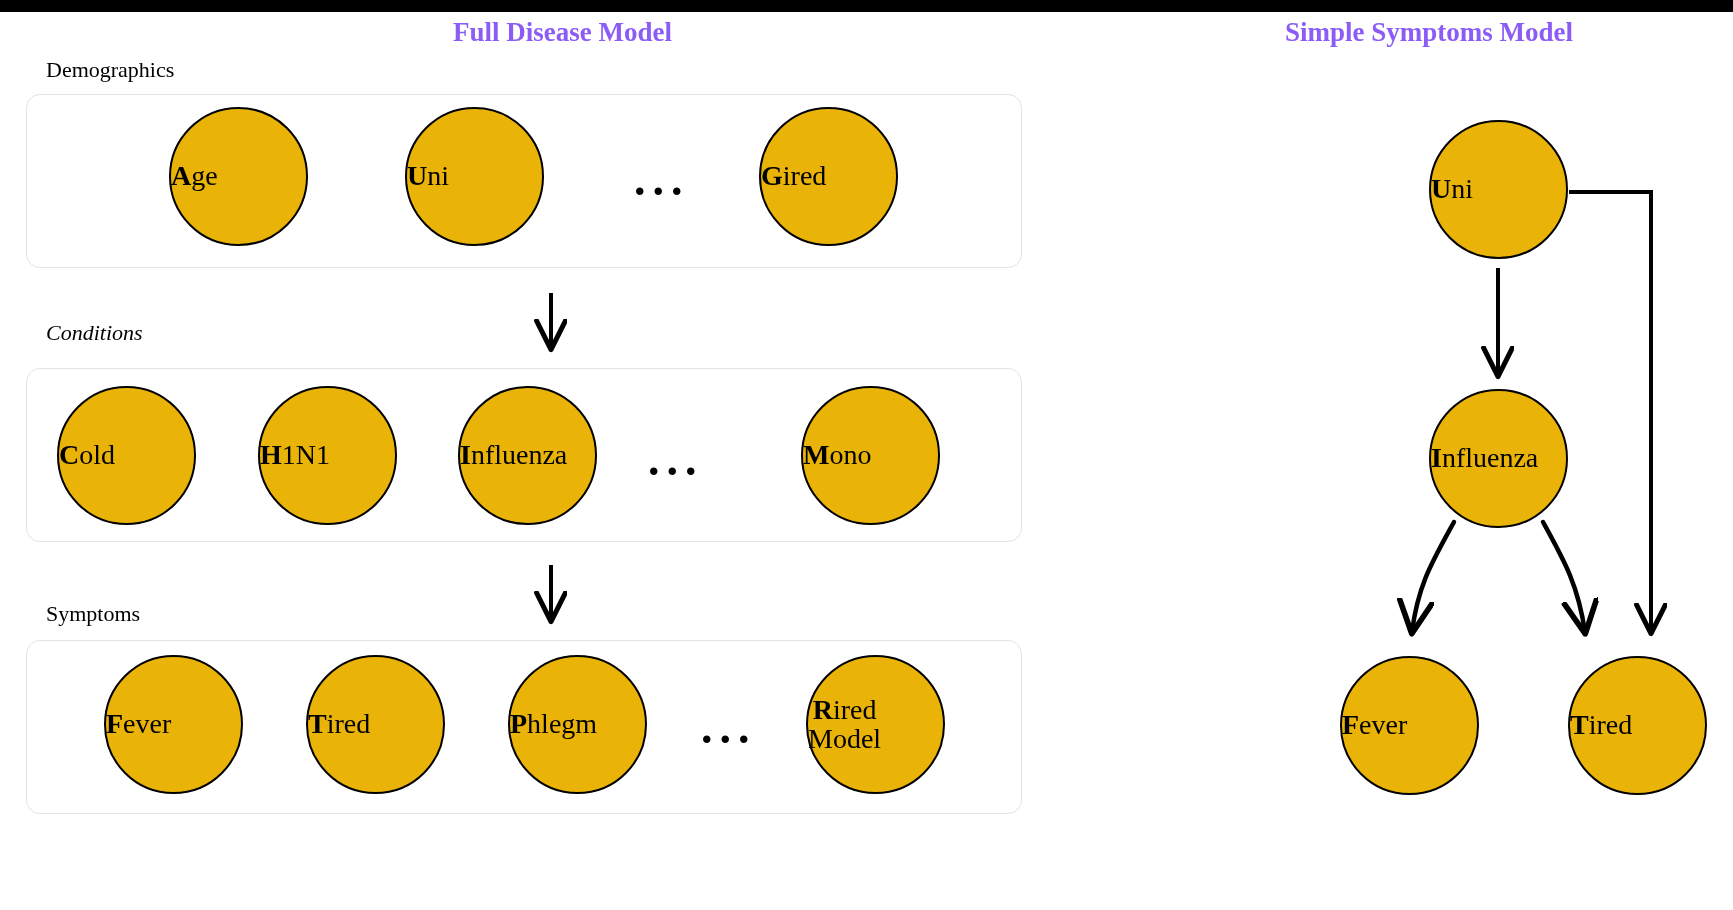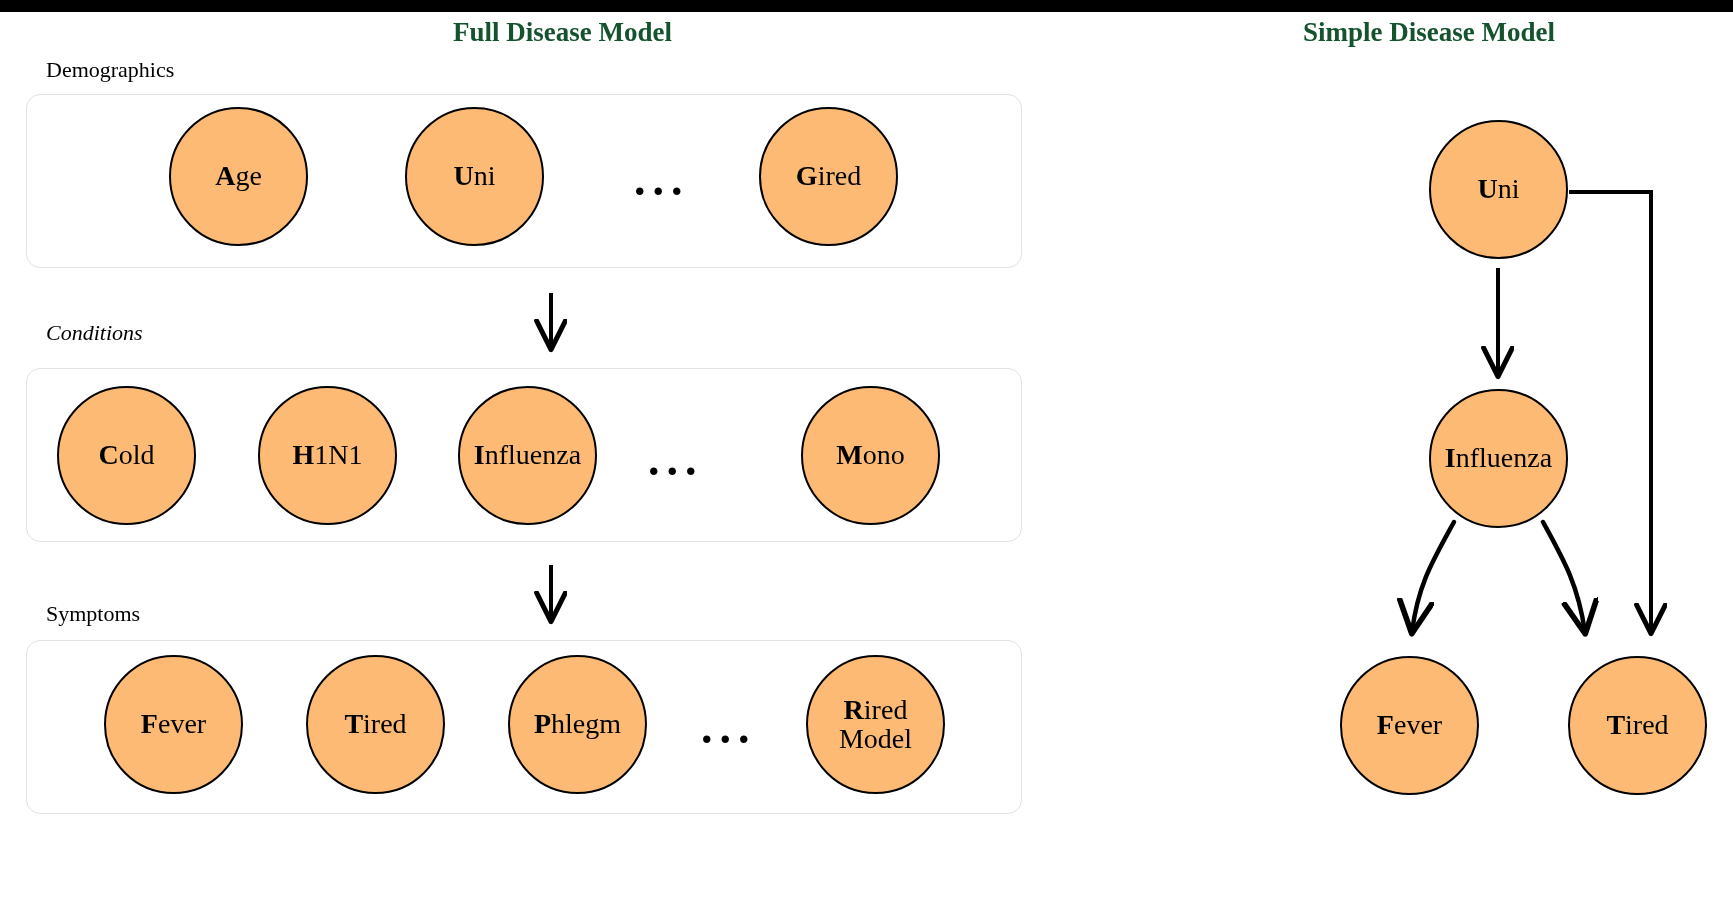--- a/index.html
+++ b/index.html
@@ -8,21 +8,21 @@
     background:#ffffff;
     font-family:"Liberation Serif","DejaVu Serif",serif;
     position:relative;overflow:hidden;
   }
   #topbar{position:absolute;left:0;top:0;width:1733px;height:12px;background:#000;}
 
   .panel-title{
     position:absolute;
     font-weight:bold;
     font-size:27px;
-    color:#14532d;
+    color:#8b5cf6;
     text-align:center;
     white-space:nowrap;
   }
   #title-full{left:0;top:17px;width:1125px;}
   #title-simple{left:1125px;top:17px;width:608px;}
 
   .group-label{
     position:absolute;
     font-size:22px;
     color:#000;
@@ -33,23 +33,23 @@
     border:1.5px solid #e2e2e2;
     border-radius:14px;
     background:#ffffff;
     box-sizing:border-box;
   }
 
   .node{
     position:absolute;
     border:2.2px solid #000;
     border-radius:50%;
-    background:#fdba74;
+    background:#eab308;
     box-sizing:border-box;
-    display:flex;align-items:center;justify-content:center;
+    display:flex;align-items:center;
     text-align:center;
     font-size:28px;
     line-height:1.02;
     color:#000;
   }
   .node .lbl{display:block;white-space:nowrap;}
   .node .cap{font-weight:bold;}
 
   .ellipsis{
     position:absolute;
@@ -62,21 +62,21 @@
   }
 
   svg.overlay{position:absolute;left:0;top:0;width:1733px;height:910px;pointer-events:none;}
 </style>
 </head>
 <body>
 
 <div id="topbar"></div>
 
 <div class="panel-title" id="title-full">Full Disease Model</div>
-<div class="panel-title" id="title-simple">Simple Disease Model</div>
+<div class="panel-title" id="title-simple">Simple Symptoms Model</div>
 
 <div class="group-label" style="left:46px;top:57px;">Demographics</div>
 <div class="group-box" style="left:26px;top:94px;width:996px;height:174px;"></div>
 
 <div class="node" style="left:169px;top:107px;width:139px;height:139px;">
   <span class="lbl"><span class="cap">A</span><span>ge</span></span>
 </div>
 <div class="node" style="left:405px;top:107px;width:139px;height:139px;">
   <span class="lbl"><span class="cap">U</span><span>ni</span></span>
 </div>

